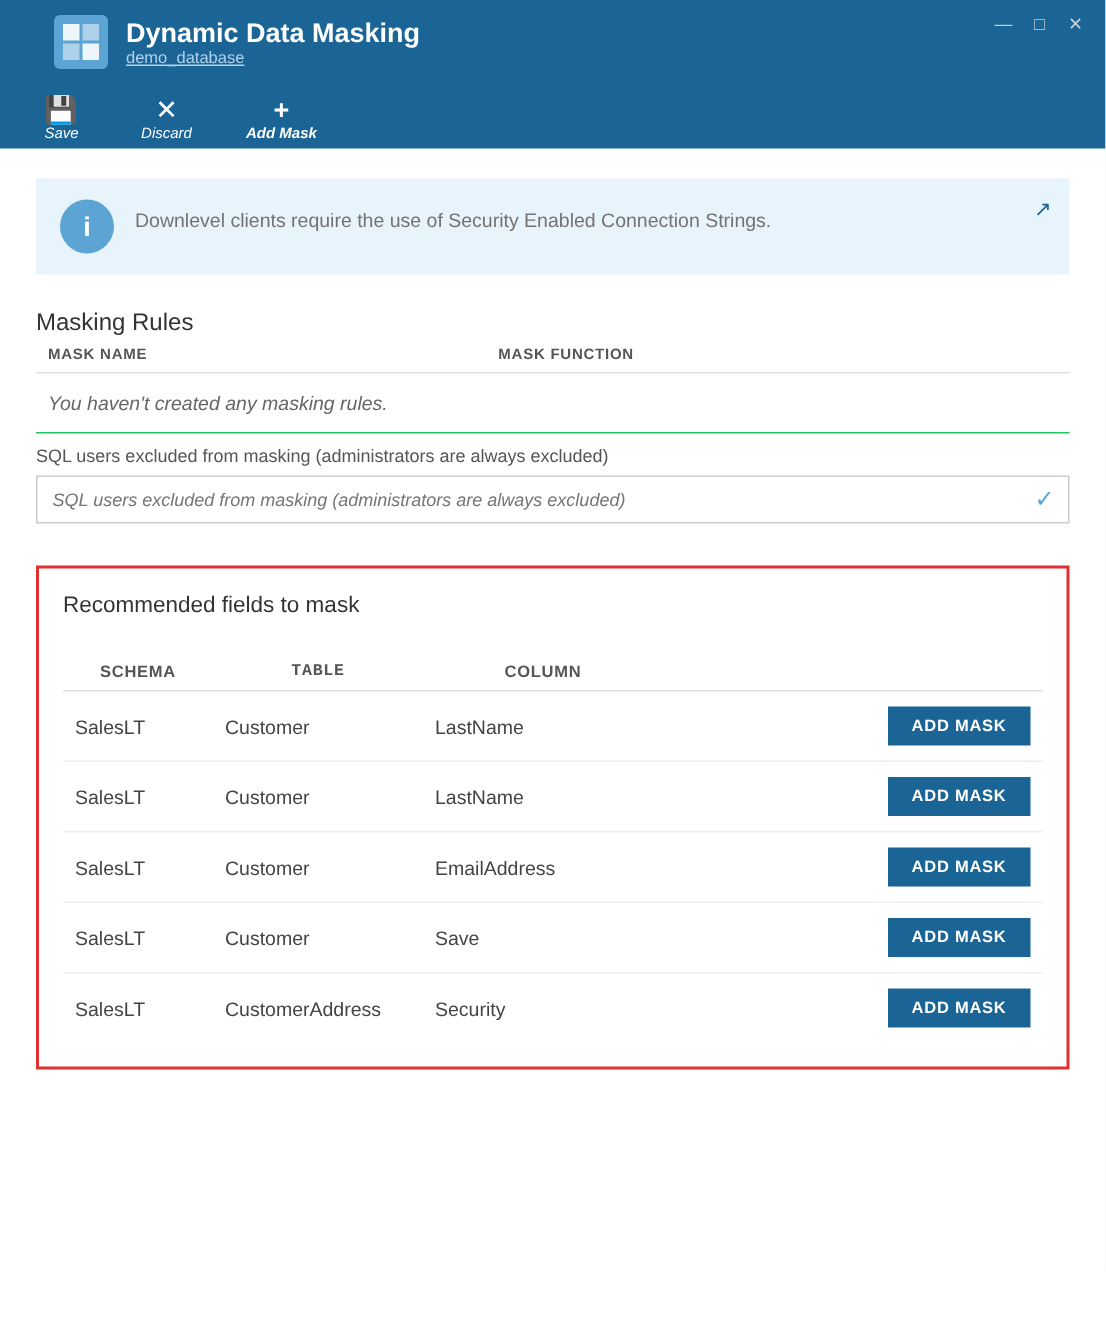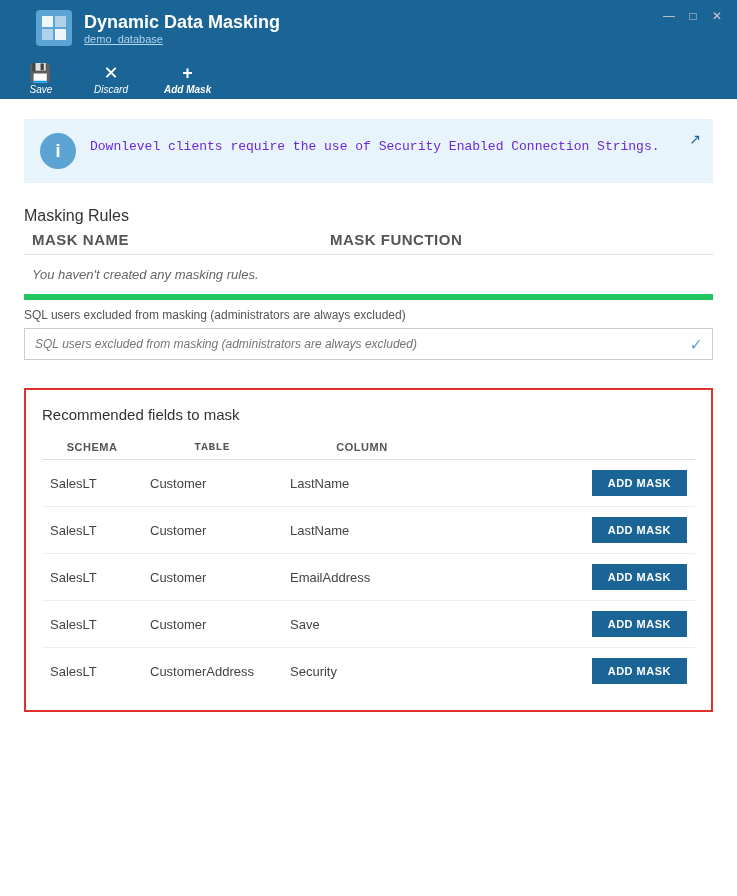--- a/index.html
+++ b/index.html
@@ -141,23 +141,22 @@
       align-items: center;
       justify-content: center;
       color: #fff;
       font-weight: bold;
       font-size: 18px;
       flex-shrink: 0;
     }
 
     .info-text {
       font-size: 13px;
-      color: #6d28d9;
+      color: #737373;
       padding-top: 6px;
-      font-family: Liberation Mono, monospace;
     }
 
     .info-link {
       position: absolute;
       top: 12px;
       right: 12px;
       color: #1a6496;
       font-size: 14px;
       cursor: pointer;
     }
@@ -171,33 +170,33 @@
     }
 
     .rules-table {
       width: 100%;
       border-collapse: collapse;
       margin-bottom: 8px;
     }
 
     .rules-table th {
       text-align: left;
-      font-size: 15px;
+      font-size: 10px;
       font-weight: 700;
       color: #555;
       padding: 6px 8px;
       border-bottom: 1px solid #e0e0e0;
       letter-spacing: 0.5px;
     }
 
     .empty-row td {
       font-size: 13px;
       color: #666;
       padding: 12px 8px;
-      border-bottom: 6px solid #22c55e;
+      border-bottom: 1px solid #22c55e;
       font-style: italic;
     }
 
     
     .sql-section {
       margin-bottom: 28px;
     }
 
     .sql-label {
       font-size: 12px;
@@ -232,21 +231,21 @@
     .recommended-box {
       border: 2px solid #e03030;
       padding: 16px;
       margin-top: 4px;
     }
 
     .recommended-title {
       font-size: 15px;
       font-weight: 400;
       color: #333;
-      margin-bottom: 12px;
+      margin-bottom: 24px;
     }
 
     .rec-table {
       width: 100%;
       border-collapse: collapse;
     }
 
     .rec-table th {
       text-align: center;
       font-size: 11px;

